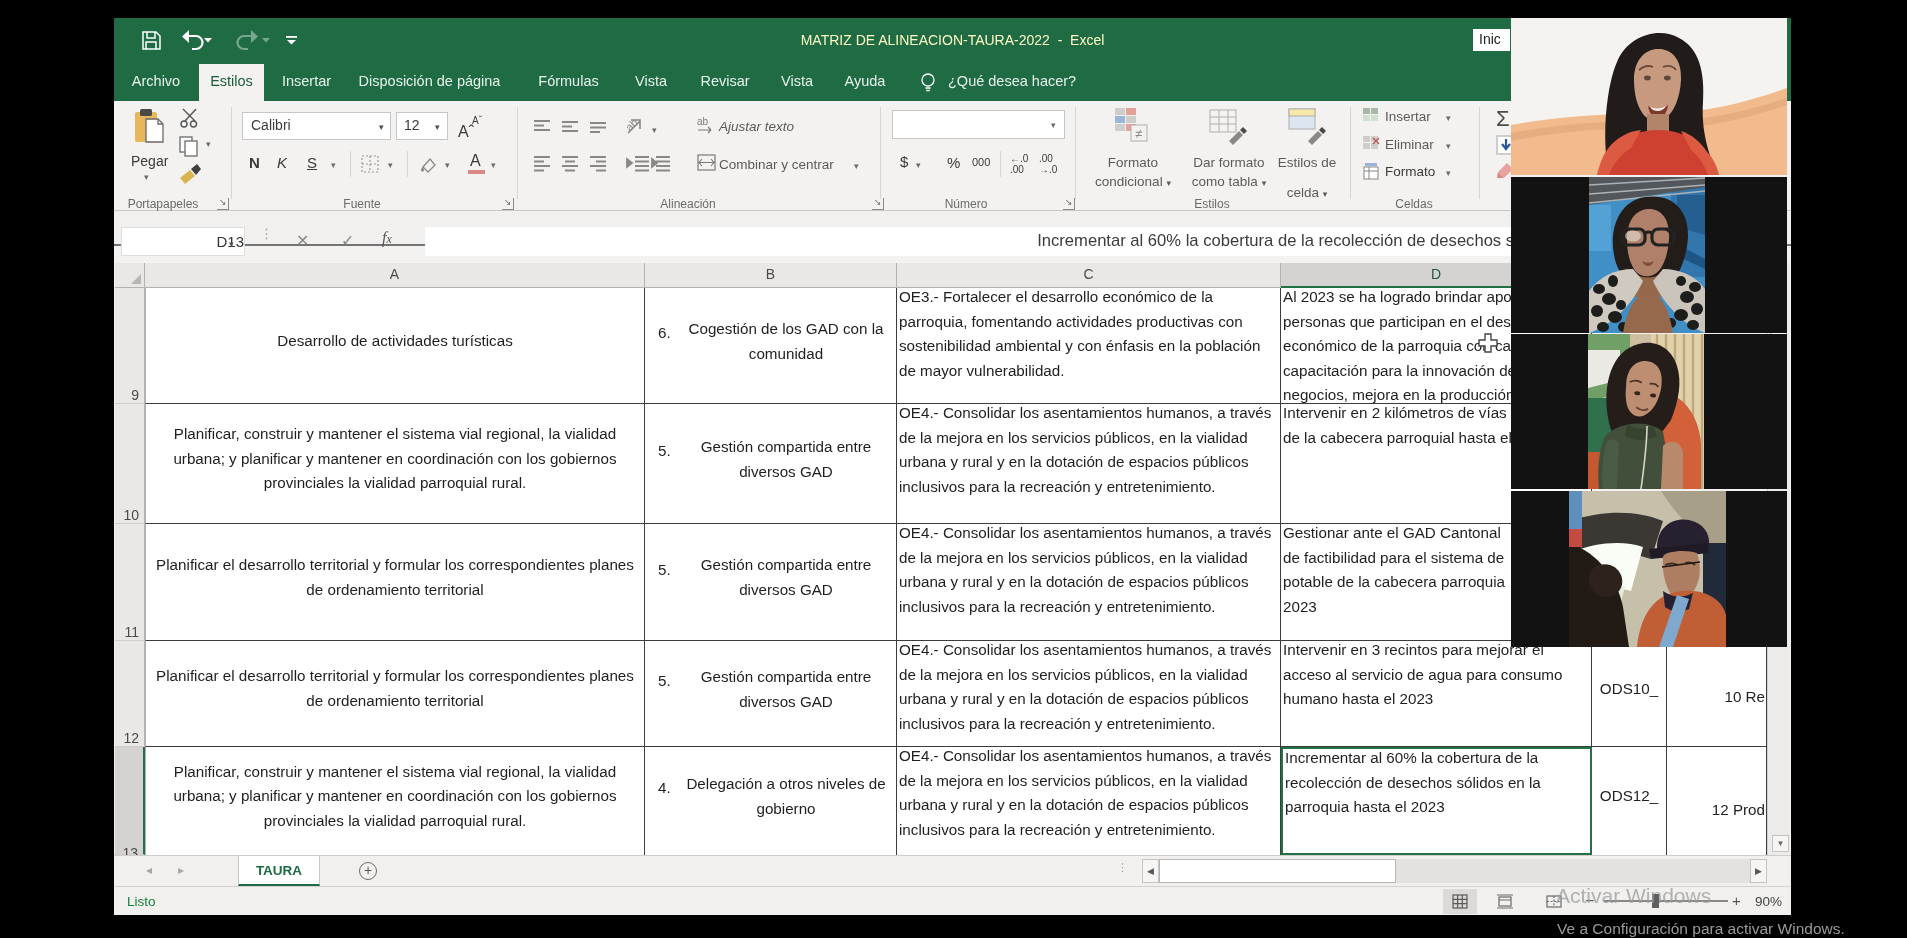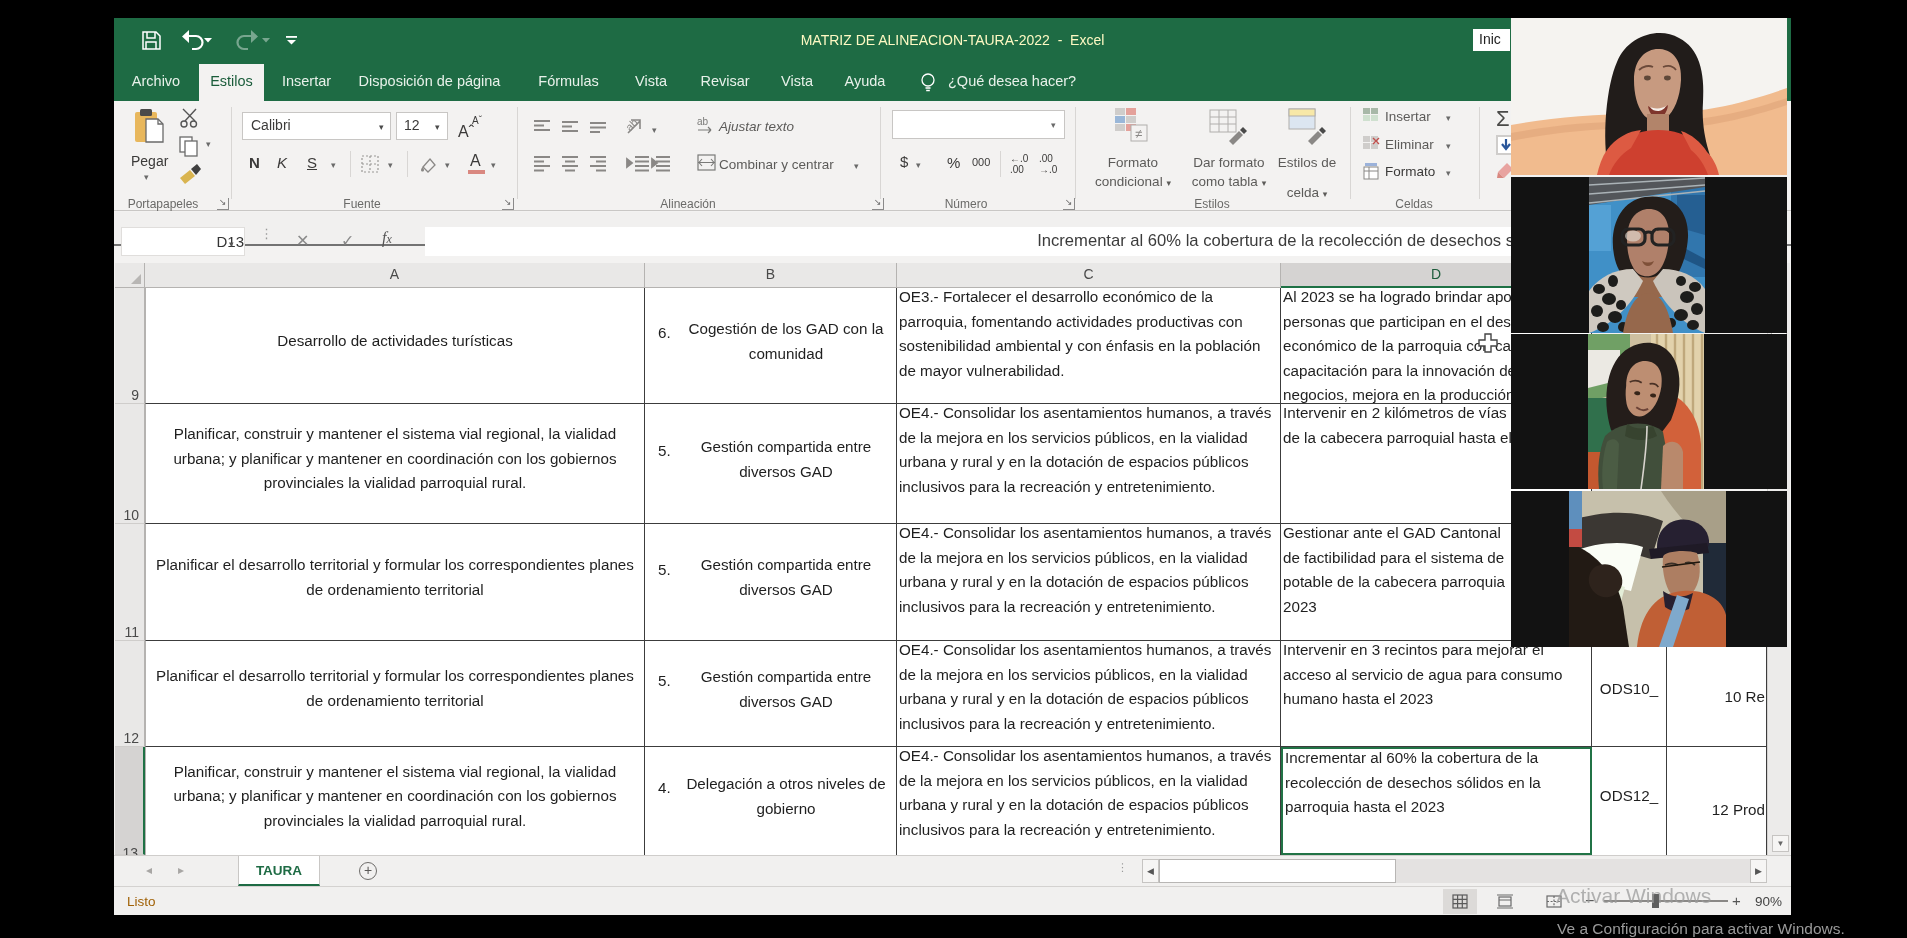--- a/index.html
+++ b/index.html
@@ -381,21 +381,21 @@
       <div class="abs" style="left:64px;top:7px;color:#a8a6a4;font-size:12px;">▸</div>
       <div class="abs" style="left:124px;top:0;width:82px;height:30px;background:#fff;border-left:1px solid #c9c7c5;border-right:1px solid #c9c7c5;border-bottom:2.5px solid #1e6b44;color:#1e6b44;font-weight:bold;font-size:13.5px;text-align:center;padding-top:7px;">TAURA</div>
       <div class="abs" style="left:245px;top:6px;width:18px;height:18px;border:1.2px solid #6e6c6a;border-radius:50%;color:#5a5856;font-size:14px;text-align:center;line-height:15px;">+</div>
       <div class="abs" style="left:1003px;top:9px;color:#9a9a9a;font-size:11px;line-height:5px;">⋮</div>
       <div class="abs" style="left:1028px;top:3px;width:17px;height:24px;background:#f6f5f4;border:1px solid #c6c4c2;color:#555;font-size:9px;text-align:center;line-height:22px;">◀</div>
       <div class="abs" style="left:1045px;top:3px;width:600px;height:24px;background:#e4e2e1;"></div>
       <div class="abs" style="left:1045px;top:3px;width:237px;height:24px;background:#fff;border:1px solid #b8b6b4;"></div>
       <div class="abs" style="left:1636px;top:3px;width:17px;height:24px;background:#f6f5f4;border:1px solid #c6c4c2;color:#555;font-size:9px;text-align:center;line-height:22px;">▶</div>
     </div>
     <div id="statusbar">
-      <div class="abs" style="left:13px;top:7px;font-size:13.5px;color:#a16207;">Listo</div>
+      <div class="abs" style="left:13px;top:7px;font-size:13.5px;color:#15803d;">Listo</div>
       <div class="abs" style="left:1329px;top:2px;width:34px;height:25px;background:#dcdad8;"></div>
       <svg class="abs" style="left:1338px;top:7px" width="16" height="15" viewBox="0 0 16 15">
         <g stroke="#5a5a5a" stroke-width="1.2" fill="none">
             <rect x="1" y="1" width="14" height="13"></rect>
             <path d="M1 5.3 h14 M1 9.6 h14 M5.6 1 v13 M10.3 1 v13"></path>
           </g>
       </svg>
       <svg class="abs" style="left:1383px;top:7px" width="16" height="15" viewBox="0 0 16 15">
         <g stroke="#6a6a6a" stroke-width="1.2" fill="none">
             <rect x="2" y="3" width="12" height="9"></rect>

